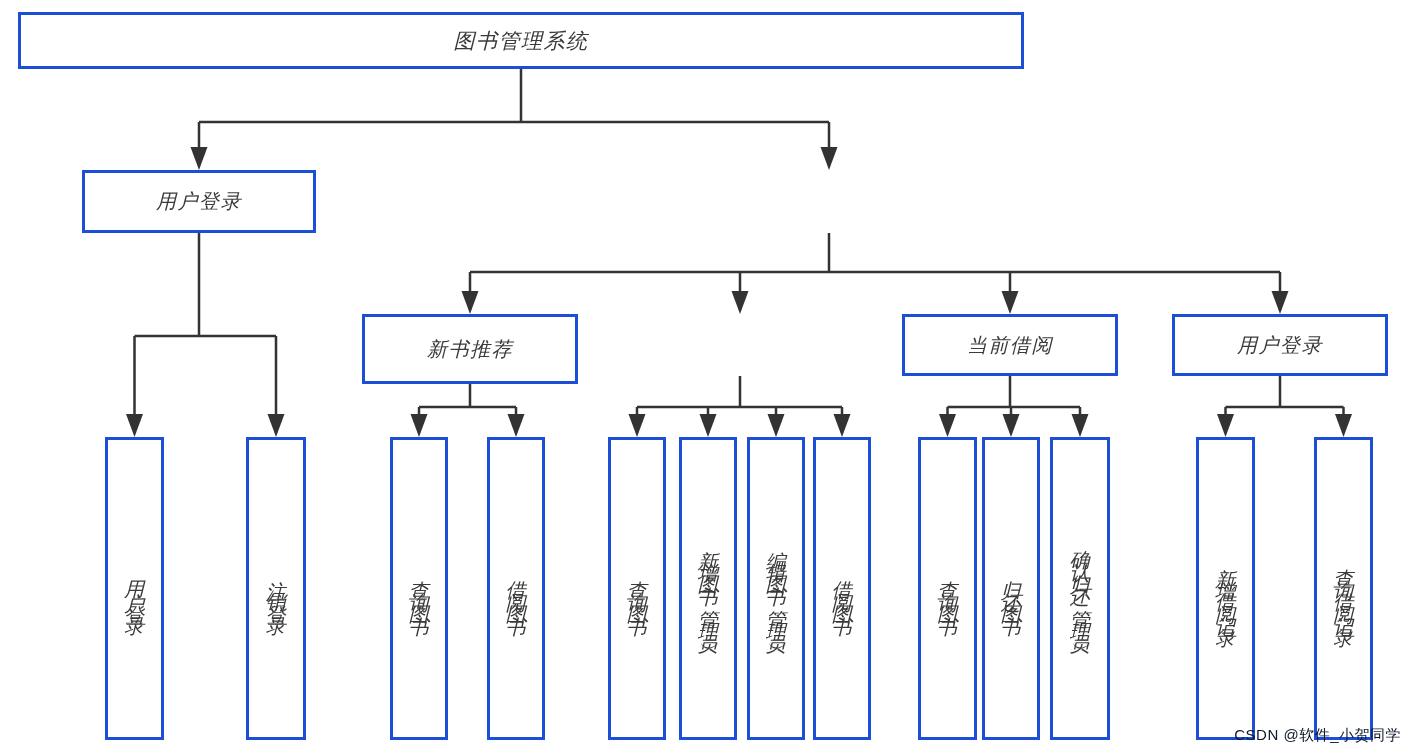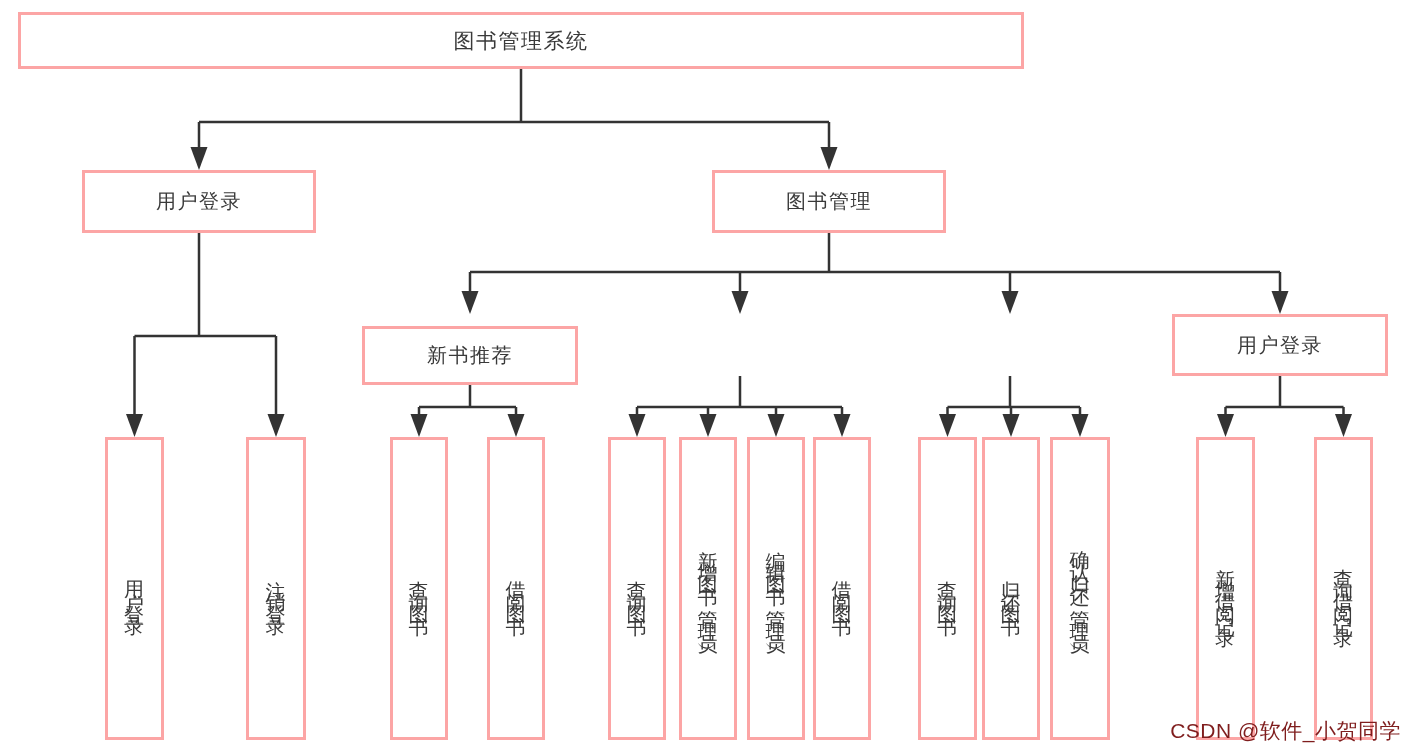--- a/index.html
+++ b/index.html
@@ -1,33 +1,33 @@
 <!DOCTYPE html>
 <html><head>
 <meta charset="utf-8">
 <style>
   html,body{margin:0;padding:0;background:#ffffff;}
   body{font-family:"Liberation Sans","DejaVu Sans",sans-serif;}
   .canvas{position:relative;width:1405px;height:747px;background:#ffffff;overflow:hidden;}
   svg.wires{position:absolute;left:0;top:0;z-index:0;}
   .node{
     position:absolute;box-sizing:border-box;
-    border:3px solid #fca5a5;background:#ffffff;
+    border:3px solid #1d4ed8;background:#ffffff;
     display:flex;align-items:center;justify-content:center;
-    color:#3a3a3a;z-index:1;
+    color:#3a3a3a;z-index:1;font-style:italic;
   }
   .node.h{font-size:20px;letter-spacing:1.5px;white-space:nowrap;}
   .node.root{font-size:21px;}
   .node.v .vlbl{
     writing-mode:vertical-rl;text-orientation:mixed;
     font-size:20px;line-height:1;letter-spacing:12px;
   }
   .watermark{
     position:absolute;right:4px;bottom:2px;z-index:3;
-    font-size:21px;color:#7f1d1d;letter-spacing:0.5px;white-space:nowrap;
+    font-size:15px;color:#0f172a;letter-spacing:0.5px;white-space:nowrap;
   }
 </style>
 </head>
 <body>
 
 <div class="canvas">
 
   <svg class="wires" width="1405" height="747" viewBox="0 0 1405 747">
     <g stroke="#333333" stroke-width="2.5" fill="none">
 
@@ -68,26 +68,26 @@
     </g>
   </svg>
 
   <div class="node h root" style="left:18px;top:12px;width:1006px;height:57px">
     <span class="lbl">图书管理系统</span>
   </div>
 
   <div class="node h" style="left:82px;top:170px;width:234px;height:63px">
     <span class="lbl">用户登录</span>
   </div>
-  <div class="node h" style="left:712px;top:170px;width:234px;height:63px">
-    <span class="lbl">图书管理</span>
+
+  <div class="node h" style="left:362px;top:314px;width:216px;height:70px">
+    <span class="lbl">新书推荐</span>
   </div>
-
-  <div class="node h" style="left:362px;top:326px;width:216px;height:59px">
-    <span class="lbl">新书推荐</span>
+  <div class="node h" style="left:902px;top:314px;width:216px;height:62px">
+    <span class="lbl">当前借阅</span>
   </div>
   <div class="node h" style="left:1172px;top:314px;width:216px;height:62px">
     <span class="lbl">用户登录</span>
   </div>
 
   <div class="node v" style="left:105px;top:437px;width:59px;height:303px">
     <span class="vlbl">用户登录</span>
   </div>
   <div class="node v" style="left:246px;top:437px;width:60px;height:303px">
     <span class="vlbl">注销登录</span>

